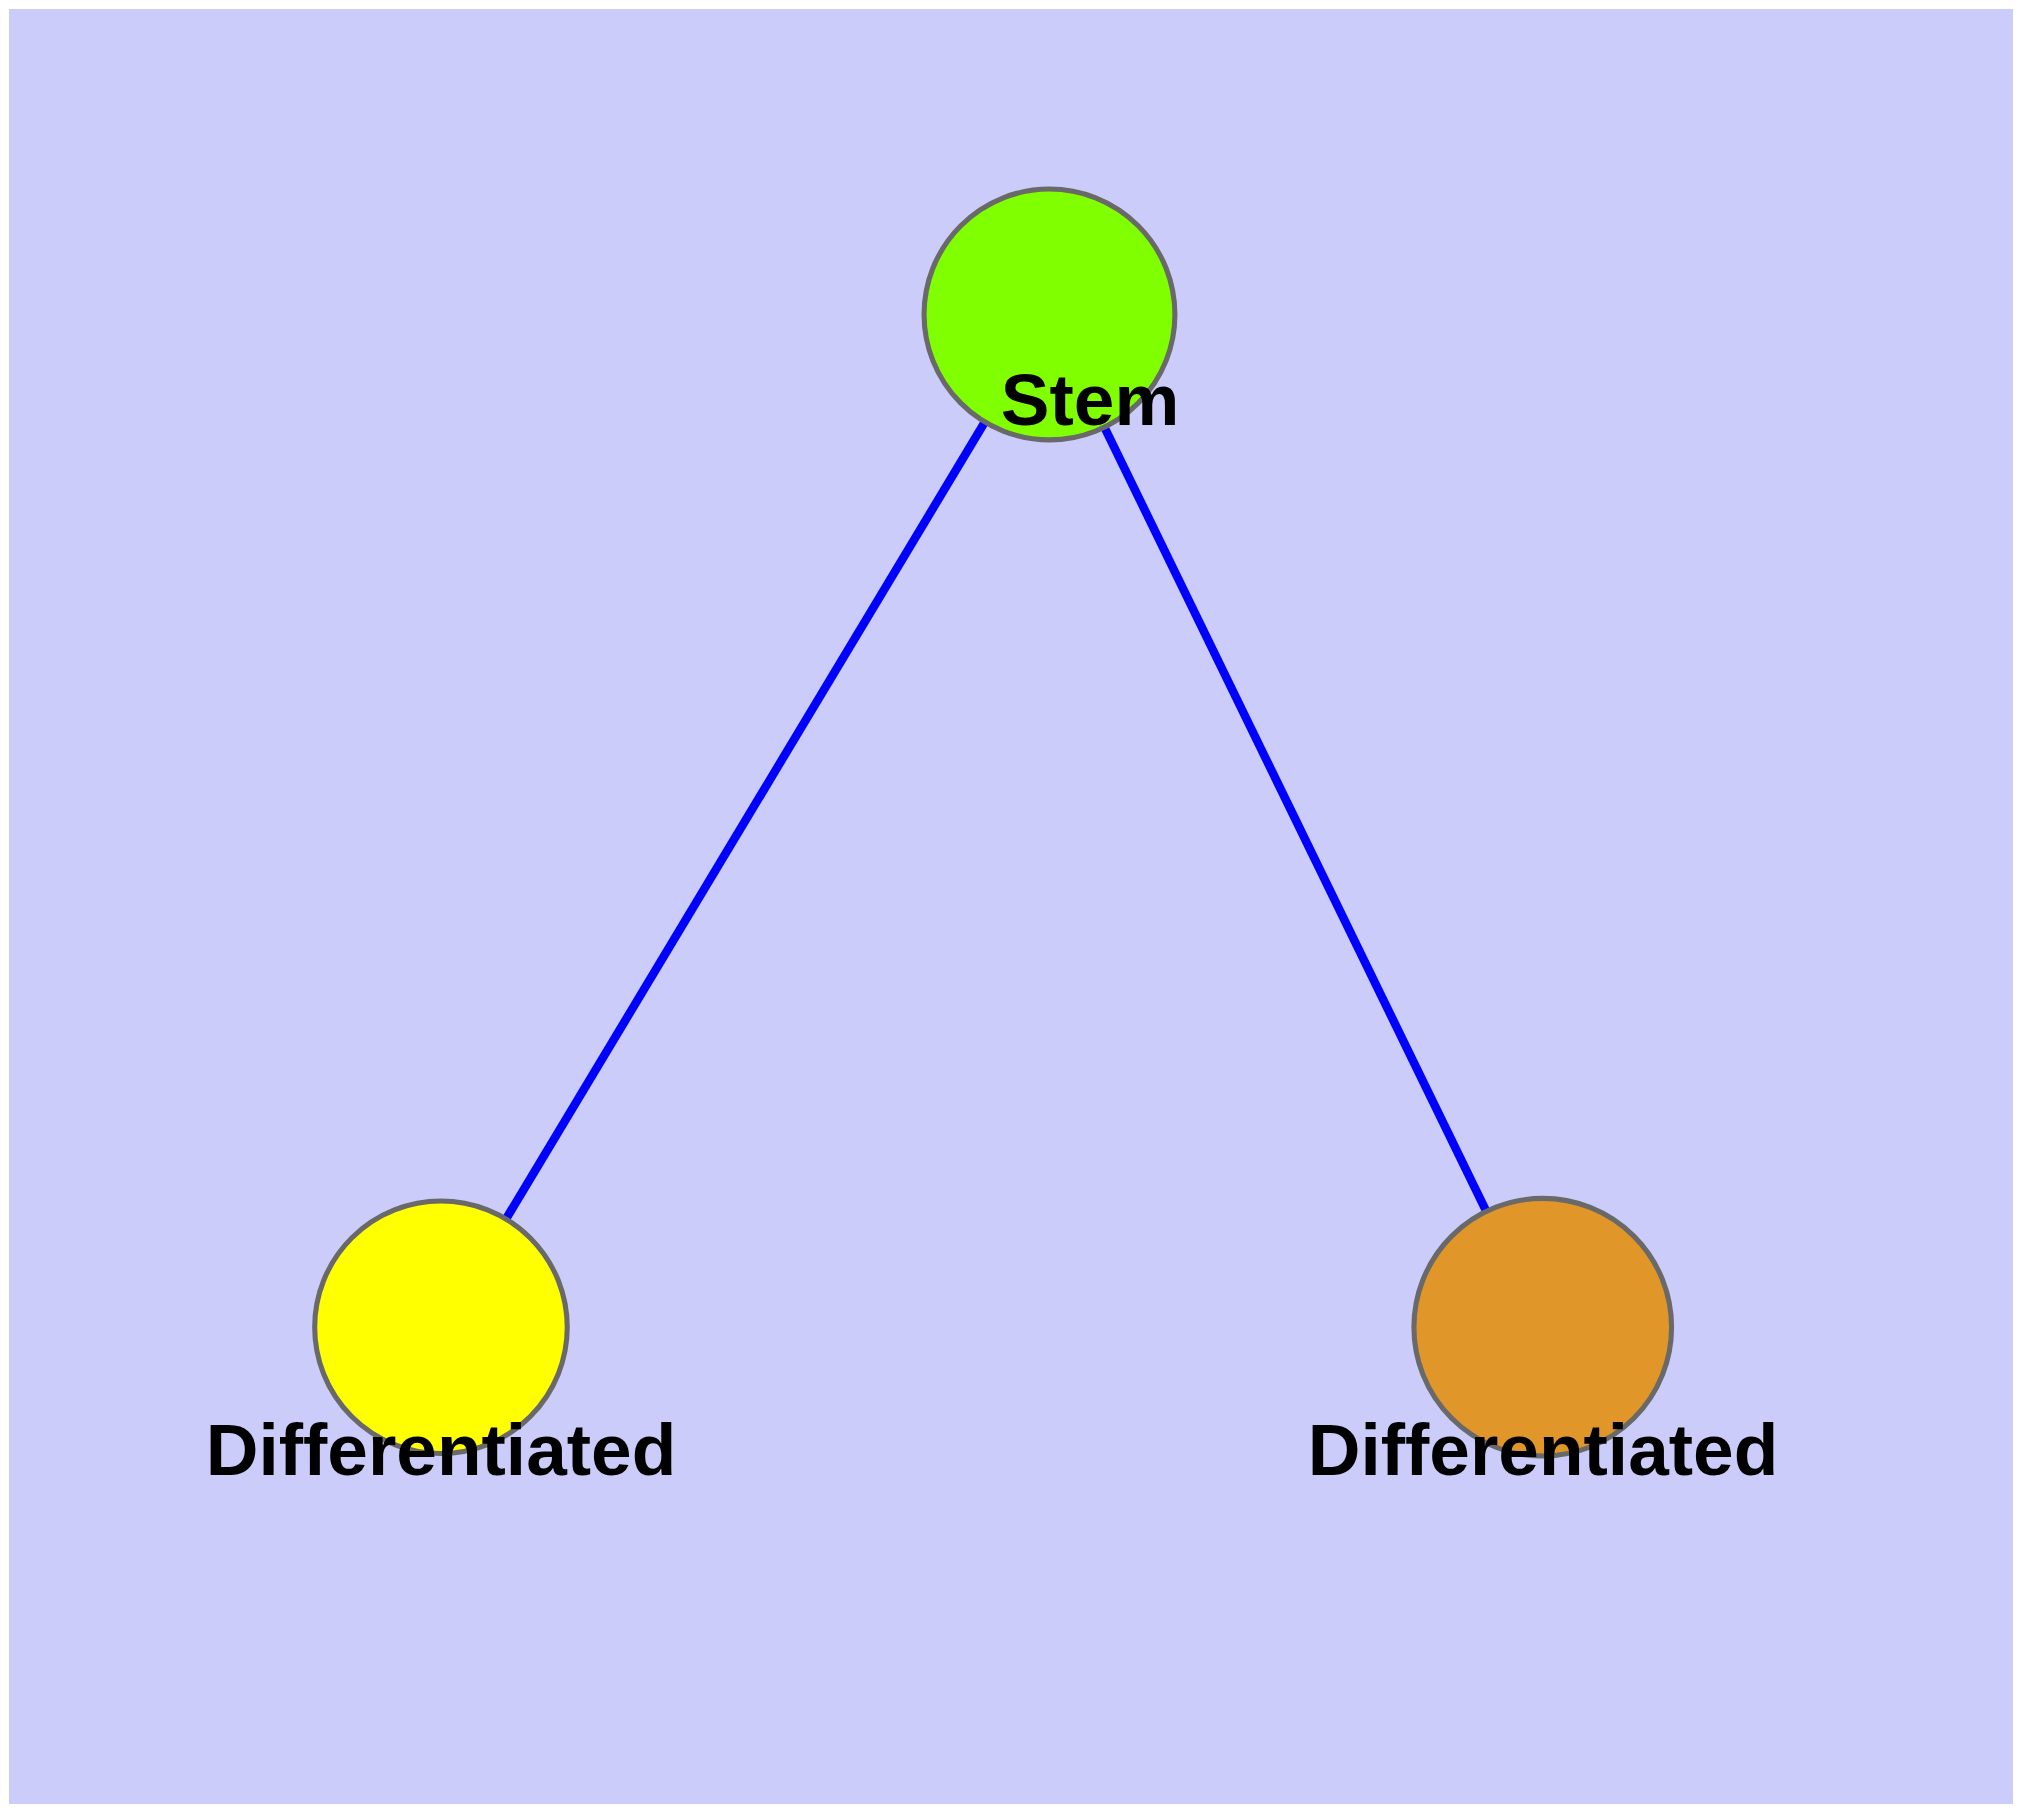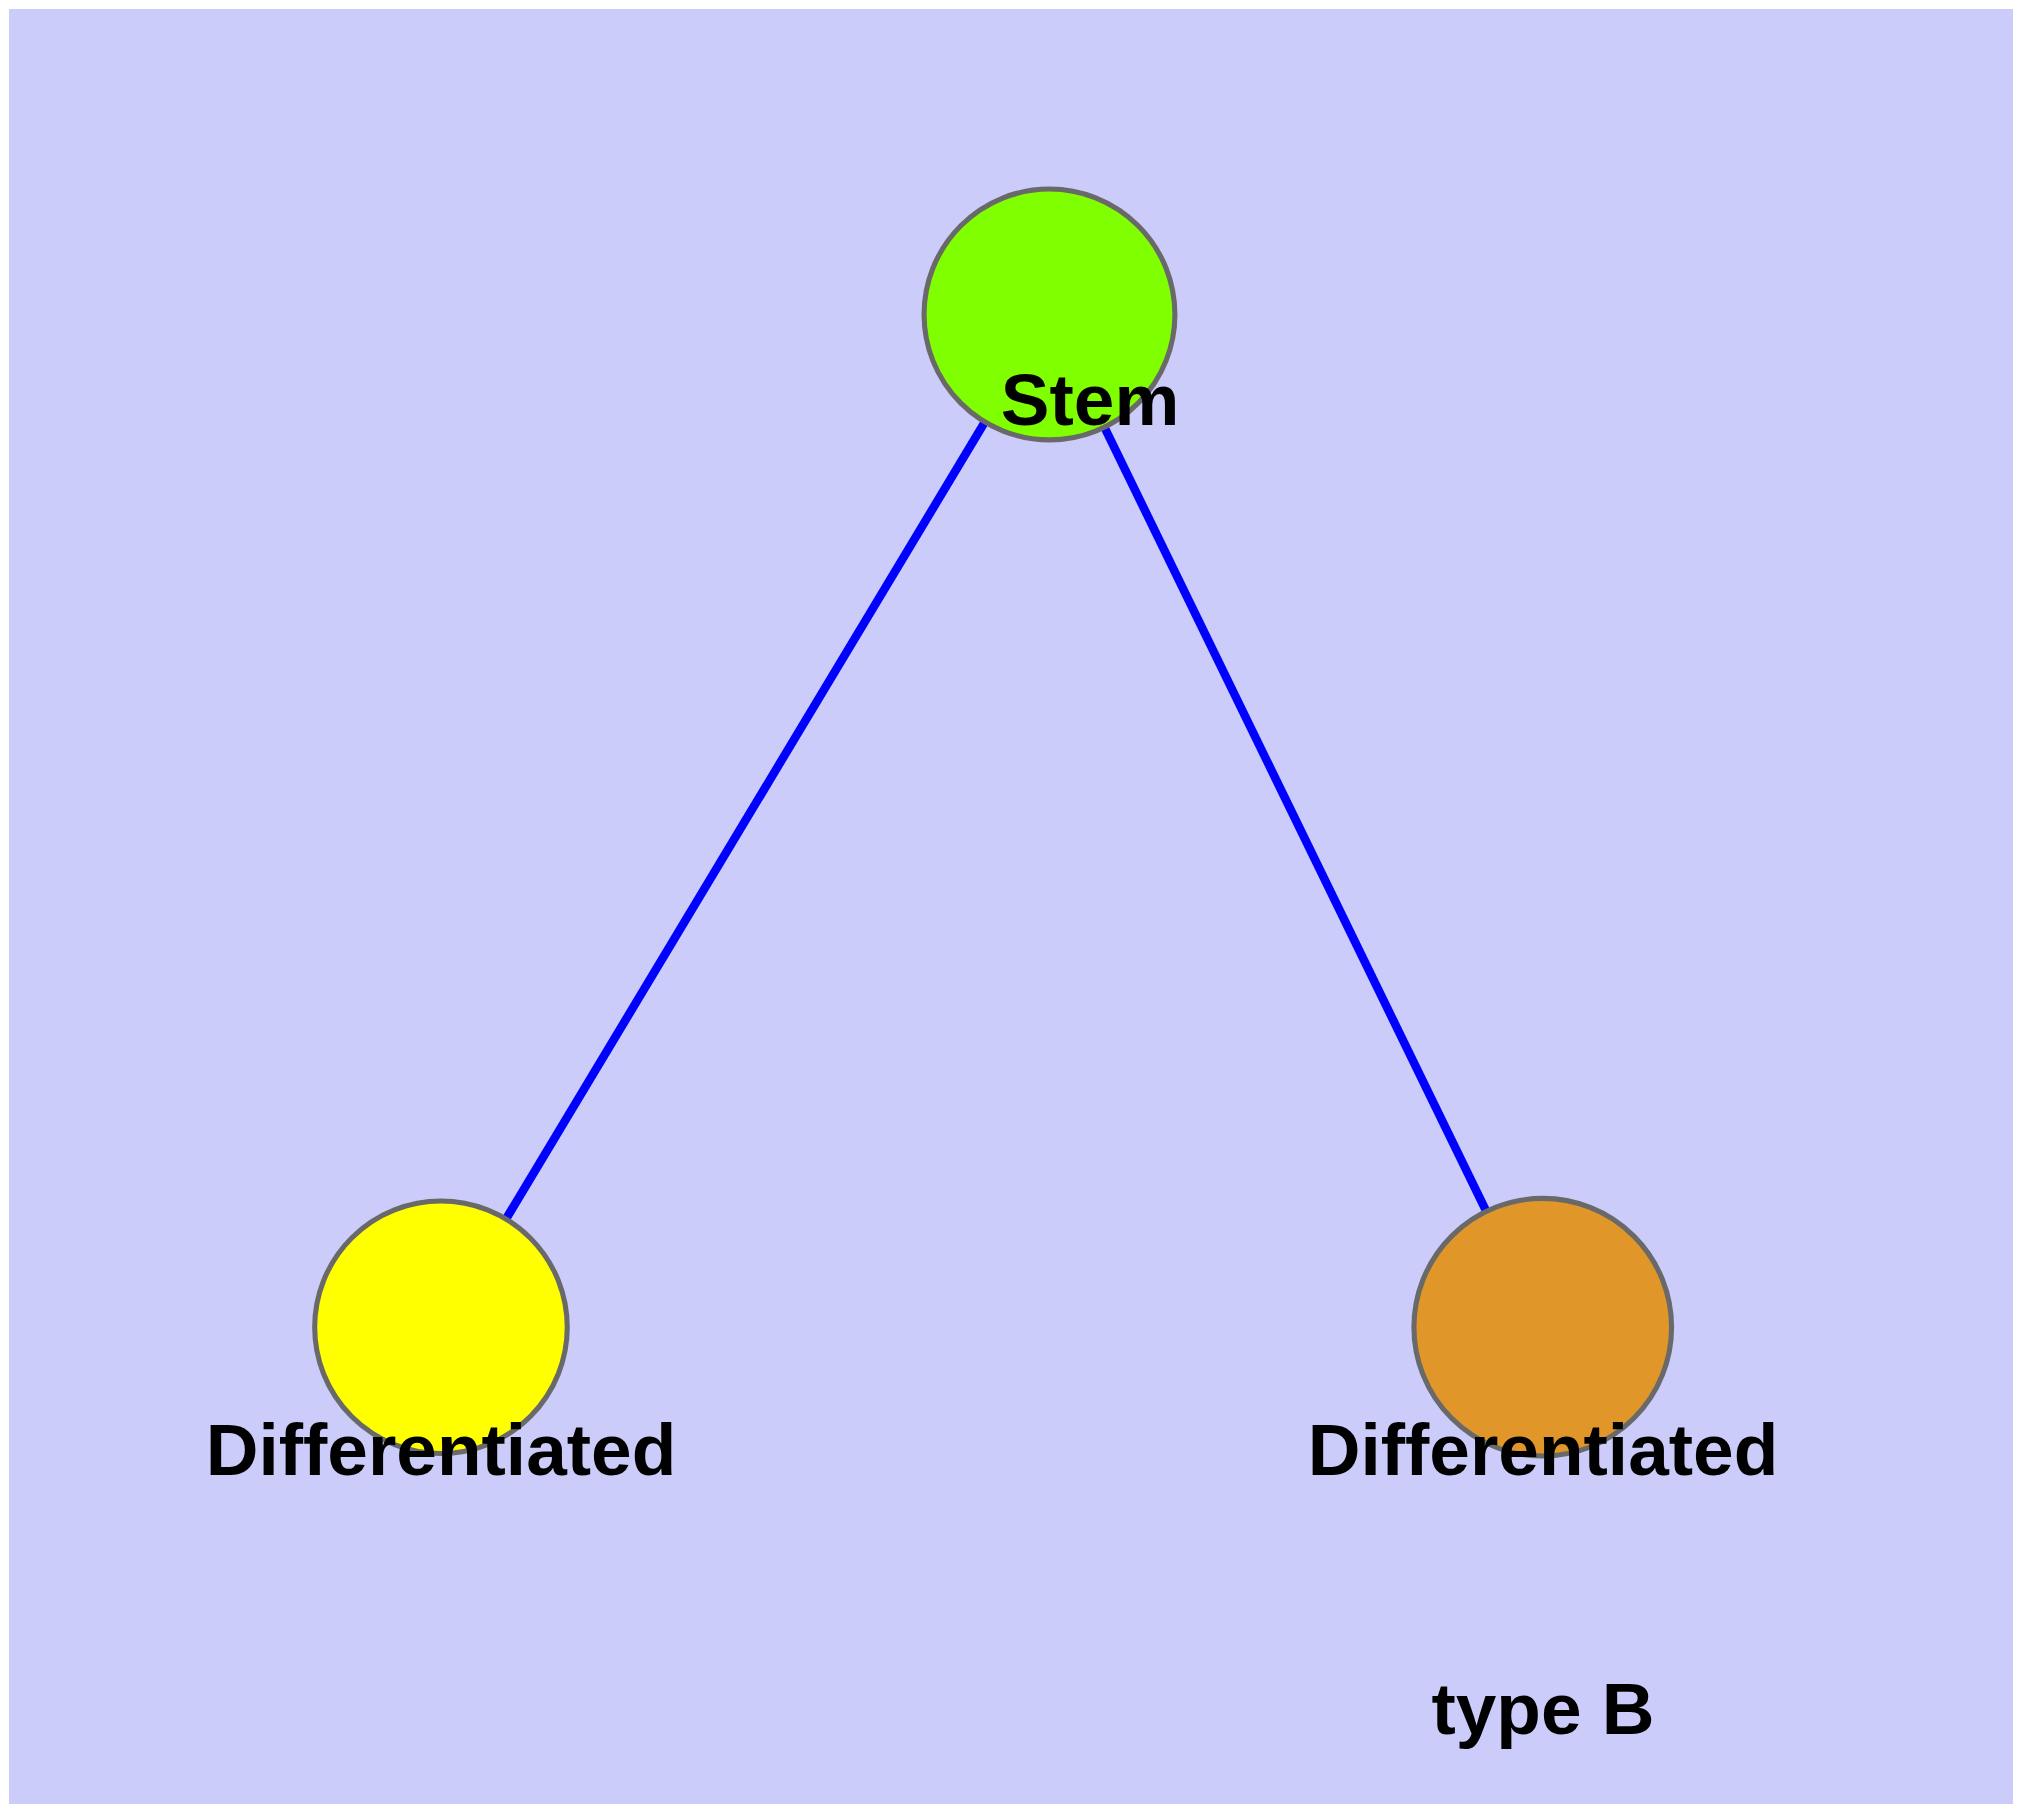--- a/index.html
+++ b/index.html
@@ -78,17 +78,16 @@
   <div class="node-label root" style="left:795px; top:271px; width:509px;">
     <span>Stem</span>
   </div>
 
   <div class="node-label leaf" style="left:102px; top:1235px; width:678px;">
     <div>Differentiated</div>
   </div>
 
   <div class="node-label leaf" style="left:1204px; top:1235px; width:678px;">
     <div>Differentiated</div>
-    <div>type B</div>
   </div>
 
 </div>
 
 
 </body></html>

